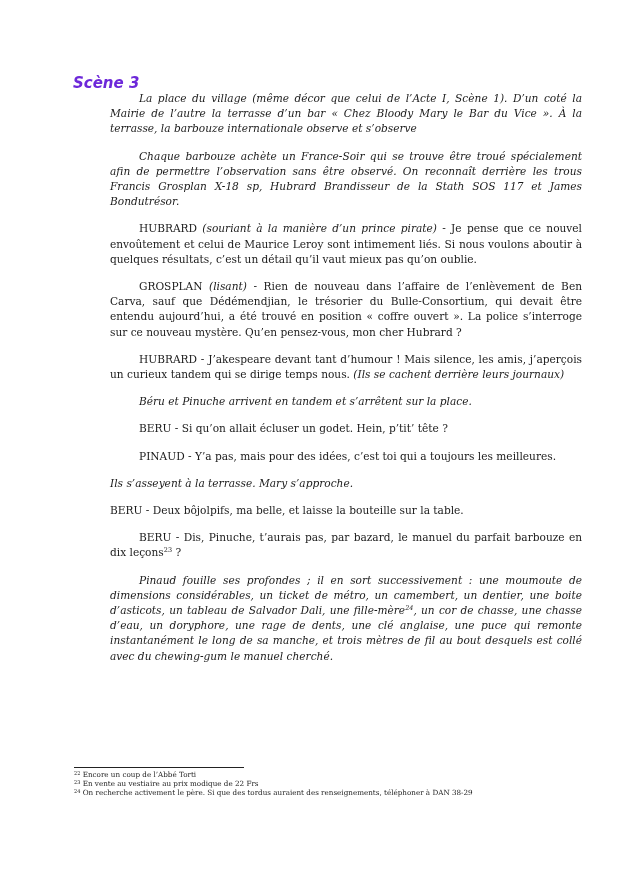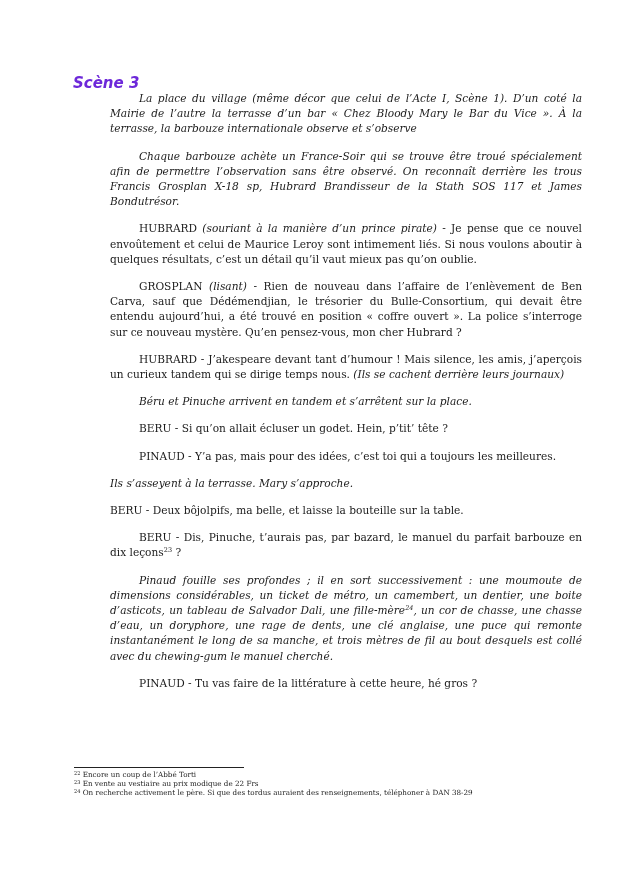--- a/index.html
+++ b/index.html
@@ -58,21 +58,20 @@
 
     <p class="p it" style="text-indent:0"><span>Ils s’asseyent à la terrasse. Mary s’approche.</span></p>
 
     <p class="p" style="text-indent:0"><span>BERU</span><span> - Deux bôjolpifs, ma belle, et laisse la bouteille sur la table.</span></p>
 
 
     <p class="p"><span>BERU</span><span> - Dis, Pinuche, t’aurais pas, par bazard, le manuel du parfait barbouze en dix leçons</span><sup>23</sup><span> ?</span></p>
 
     <p class="p it"><span>Pinaud fouille ses profondes ; il en sort successivement : une moumoute de dimensions considérables, un ticket de métro, un camembert, un dentier, une boite d’asticots, un tableau de Salvador Dali, une fille-mère</span><sup>24</sup><span>, un cor de chasse, une chasse d’eau, un doryphore, une rage de dents, une clé anglaise, une puce qui remonte instantanément le long de sa manche, et trois mètres de fil au bout desquels est collé avec du chewing-gum le manuel cherché.</span></p>
 
-    <p class="p"><span>PINAUD</span><span> - Tu vas faire de la littérature à cette heure, hé gros ?</span></p>
   </div>
 
   <div class="rule"></div>
 
   <div class="notes">
     <div class="note"><sup>22</sup> <span>Encore un coup de l’Abbé Torti</span></div>
     <div class="note"><sup>23</sup> <span>En vente au vestiaire au prix modique de 22 Frs</span></div>
     <div class="note"><sup>24</sup> <span>On recherche activement le père. Si que des tordus auraient des renseignements, téléphoner à DAN 38-29</span></div>
   </div>
 </div>

